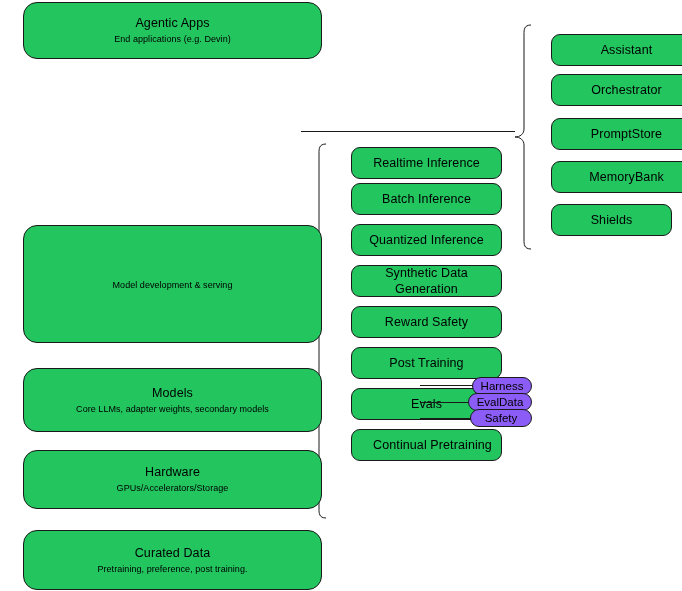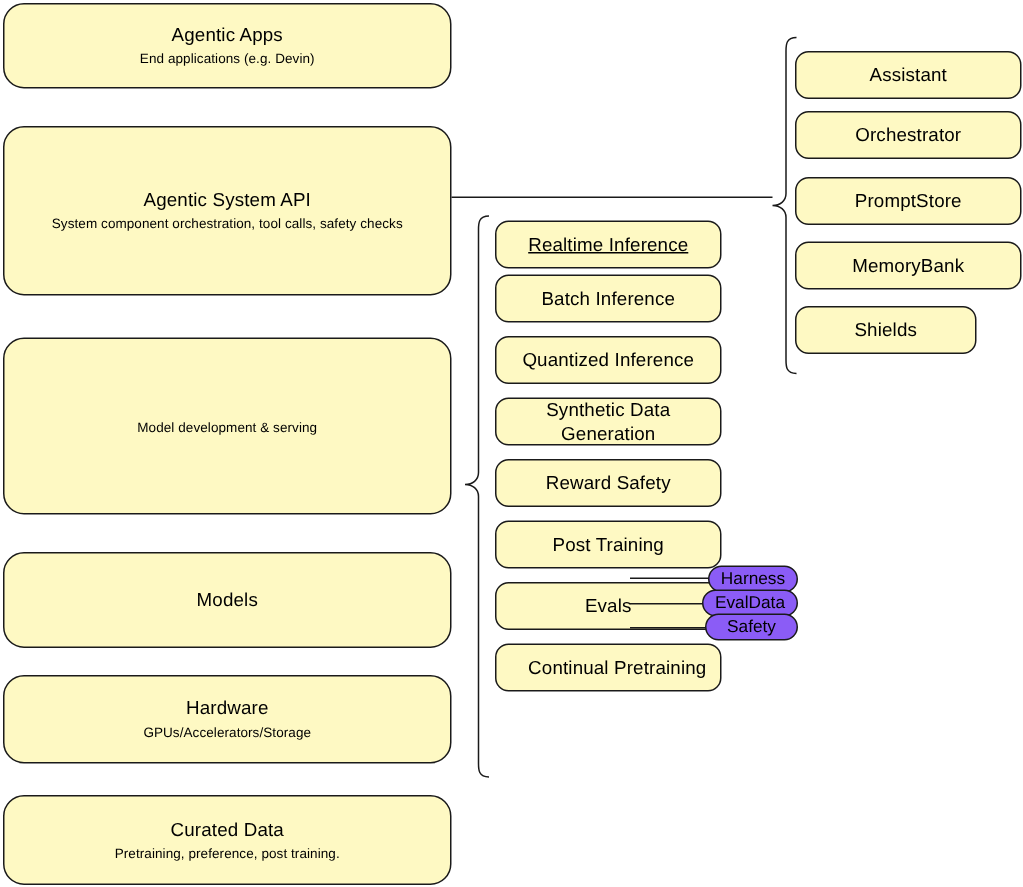--- a/index.html
+++ b/index.html
@@ -17,28 +17,29 @@
     height: 591px;
     background: #ffffff;
     overflow: hidden;
   }
 
   
   .box {
     position: absolute;
     box-sizing: border-box;
     border: 1px solid #1a1a1a;
-    background: #fef9c3;
+    background: #22c55e;
     border-radius: 12px;
     display: flex;
     flex-direction: column;
     align-items: center;
     justify-content: center;
     text-align: center;
     z-index: 3;
+    margin-left: 21px;
   }
   .box .title {
     font-size: 12.5px;
     line-height: 16px;
     letter-spacing: 0.1px;
     color: #000;
   }
   .box .sub {
     font-size: 9px;
     line-height: 13px;
@@ -98,31 +99,28 @@
 </head>
 <body>
 
 <div id="canvas">
 
   <div class="box stack-box" style="left:2px; top:2px; width:299px; height:57px;">
     <div class="title">Agentic Apps</div>
     <div class="sub">End applications (e.g. Devin)</div>
   </div>
 
-  <div class="box stack-box" style="left:2px; top:84px; width:299px; height:113px;">
-    <div class="title">Agentic System API</div>
-    <div class="sub">System component orchestration, tool calls, safety checks</div>
-  </div>
 
   <div class="box stack-box" style="left:2px; top:225px; width:299px; height:118px;">
     <div class="sub">Model development &amp; serving</div>
   </div>
 
   <div class="box stack-box" style="left:2px; top:368px; width:299px; height:64px;">
     <div class="title">Models</div>
+    <div class="sub">Core LLMs, adapter weights, secondary models</div>
   </div>
 
   <div class="box stack-box" style="left:2px; top:450px; width:299px; height:59px;">
     <div class="title">Hardware</div>
     <div class="sub">GPUs/Accelerators/Storage</div>
   </div>
 
   <div class="box stack-box" style="left:2px; top:530px; width:299px; height:60px;">
     <div class="title">Curated Data</div>
     <div class="sub">Pretraining, preference, post training.</div>
@@ -147,21 +145,21 @@
     <div class="title">MemoryBank</div>
   </div>
   <div class="box item-box" style="left:530px; top:204px; width:121px;">
     <div class="title">Shields</div>
   </div>
 
   <svg class="bracket" style="left:305px; top:143px;" width="22" height="376" viewBox="0 0 22 376">
     <path d="M21 1 C14 1 14 6 14 10 L14 172 C14 177 10 180 5 180 C10 180 14 183 14 188 L14 366 C14 370 14 375 21 375"></path>
   </svg>
 
-  <div class="box item-box" style="left:330px; top:147px; width:151px;text-decoration:underline;">
+  <div class="box item-box" style="left:330px; top:147px; width:151px;">
     <div class="title">Realtime Inference</div>
   </div>
   <div class="box item-box" style="left:330px; top:183px; width:151px;">
     <div class="title">Batch Inference</div>
   </div>
   <div class="box item-box" style="left:330px; top:224px; width:151px;">
     <div class="title">Quantized Inference</div>
   </div>
   <div class="box item-box" style="left:330px; top:265px; width:151px;">
     <div class="title">Synthetic Data Generation</div>

